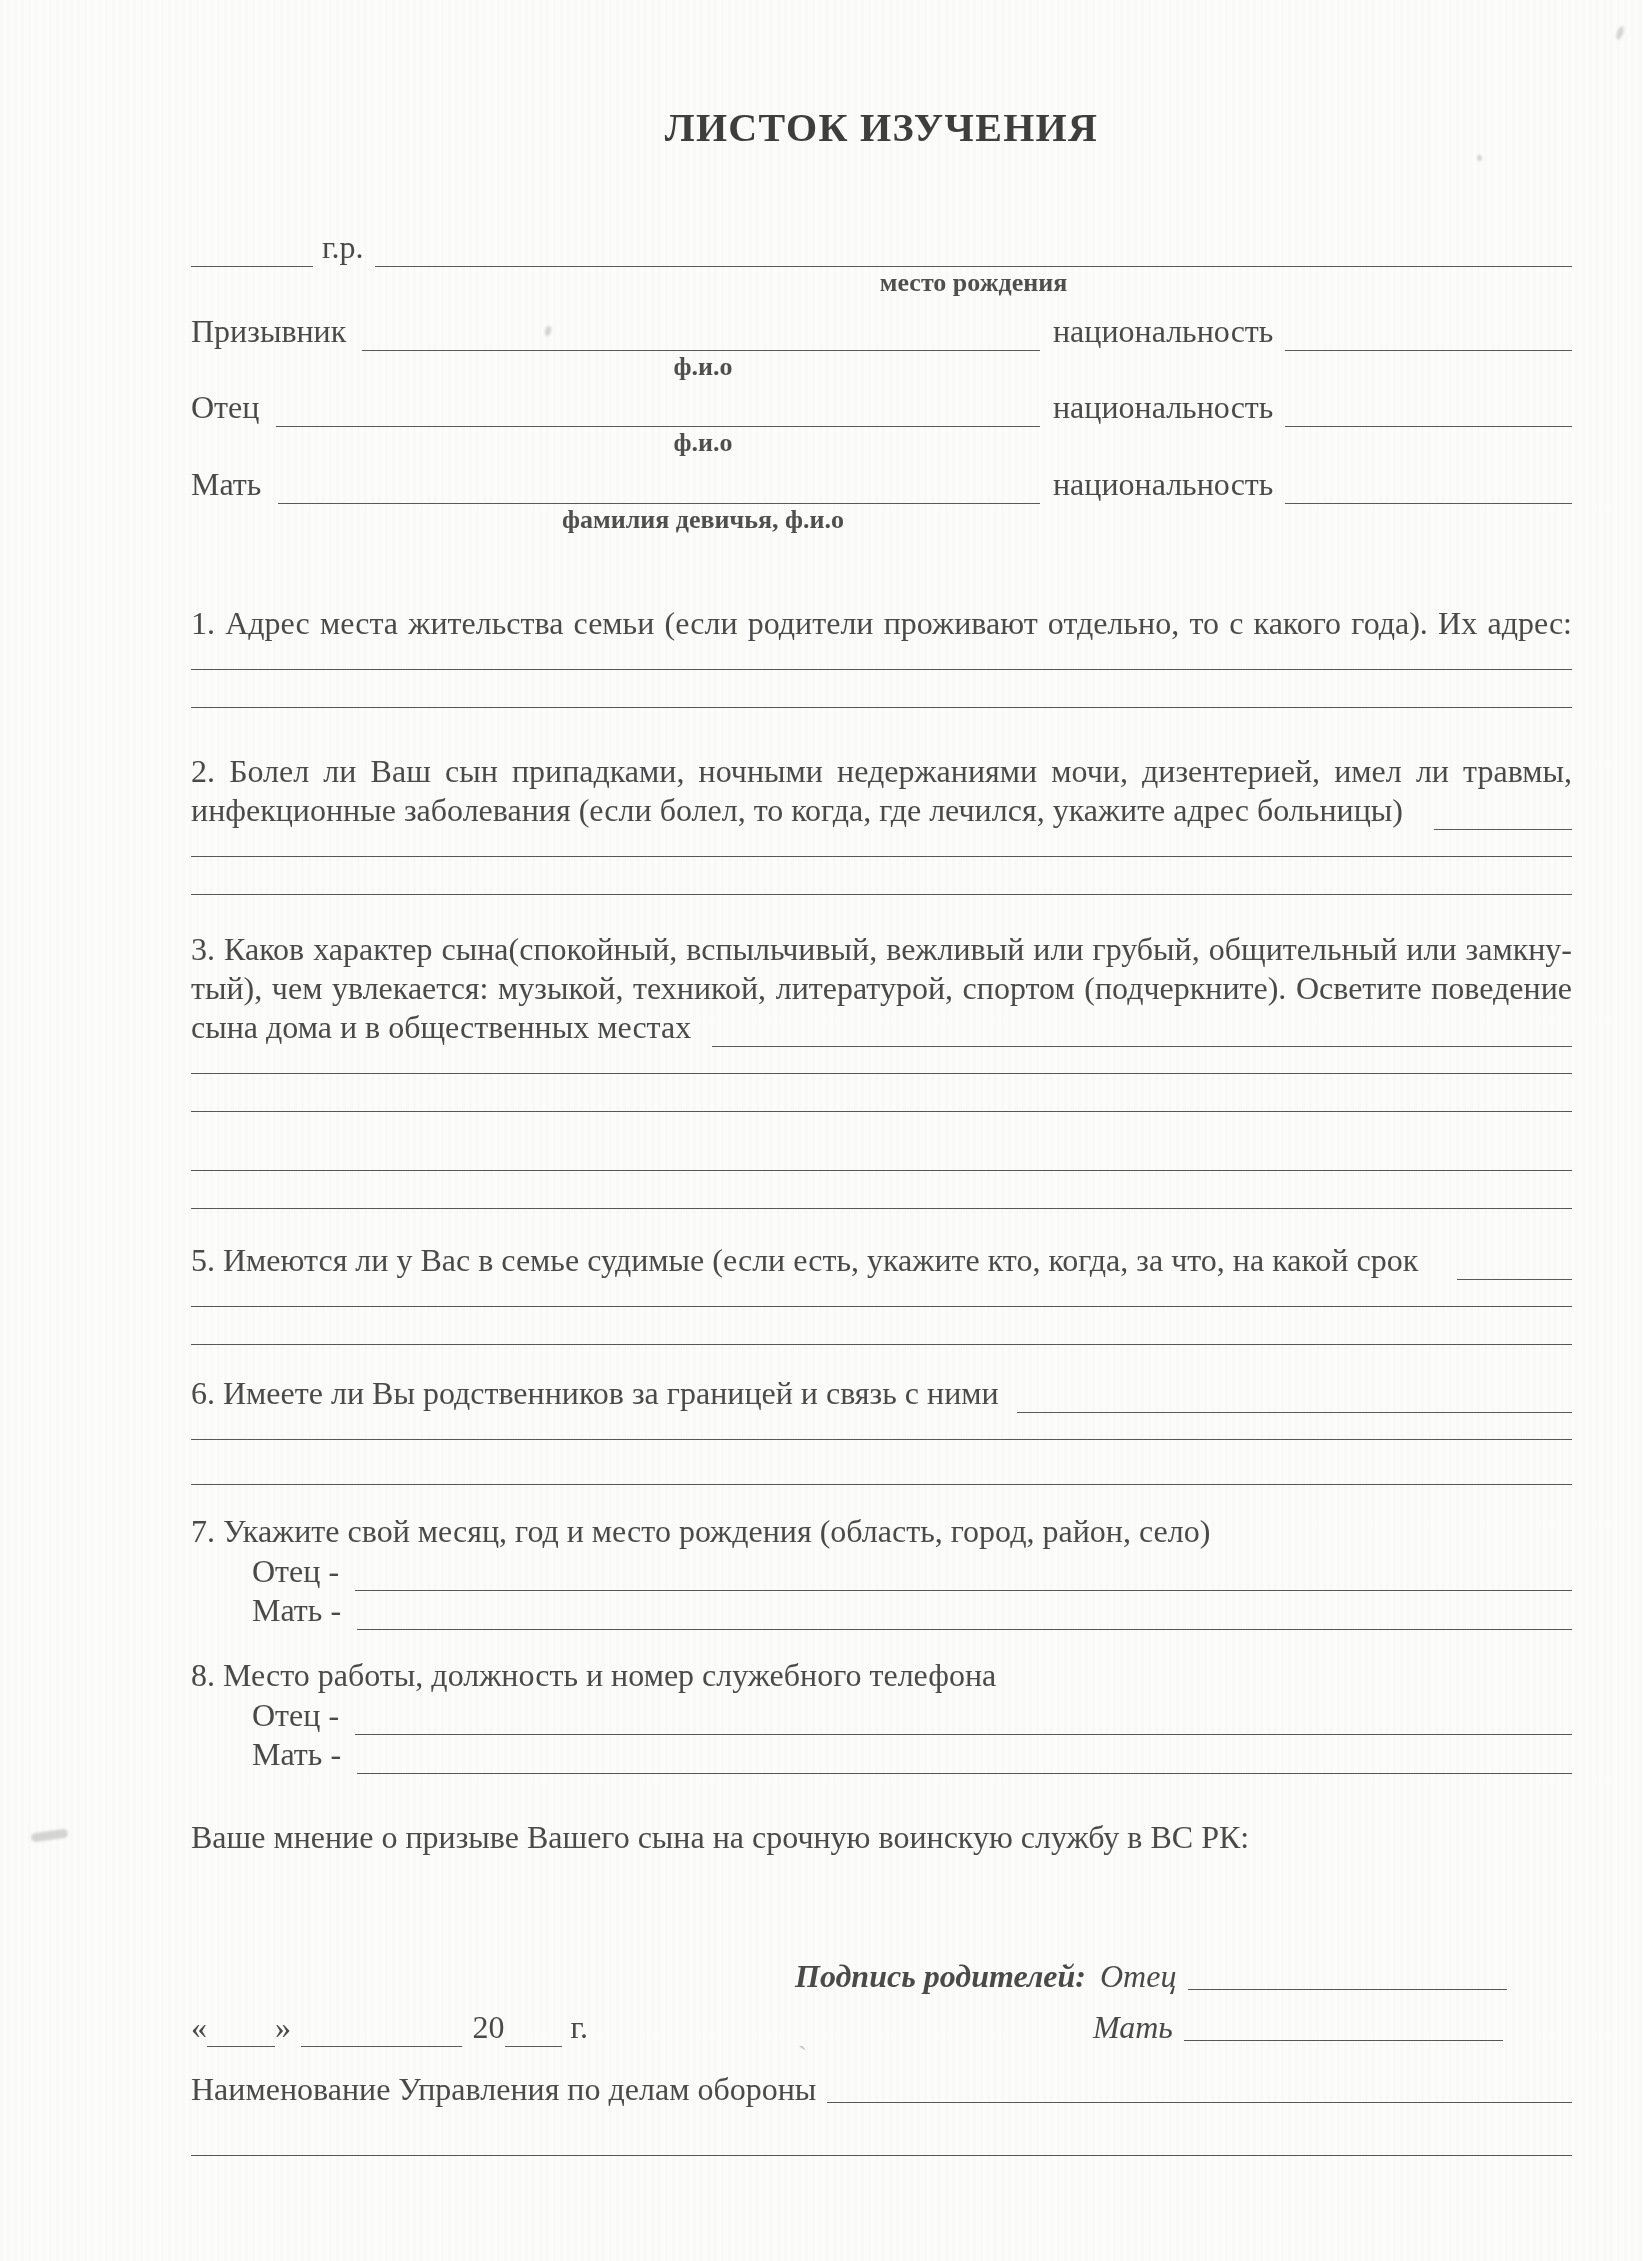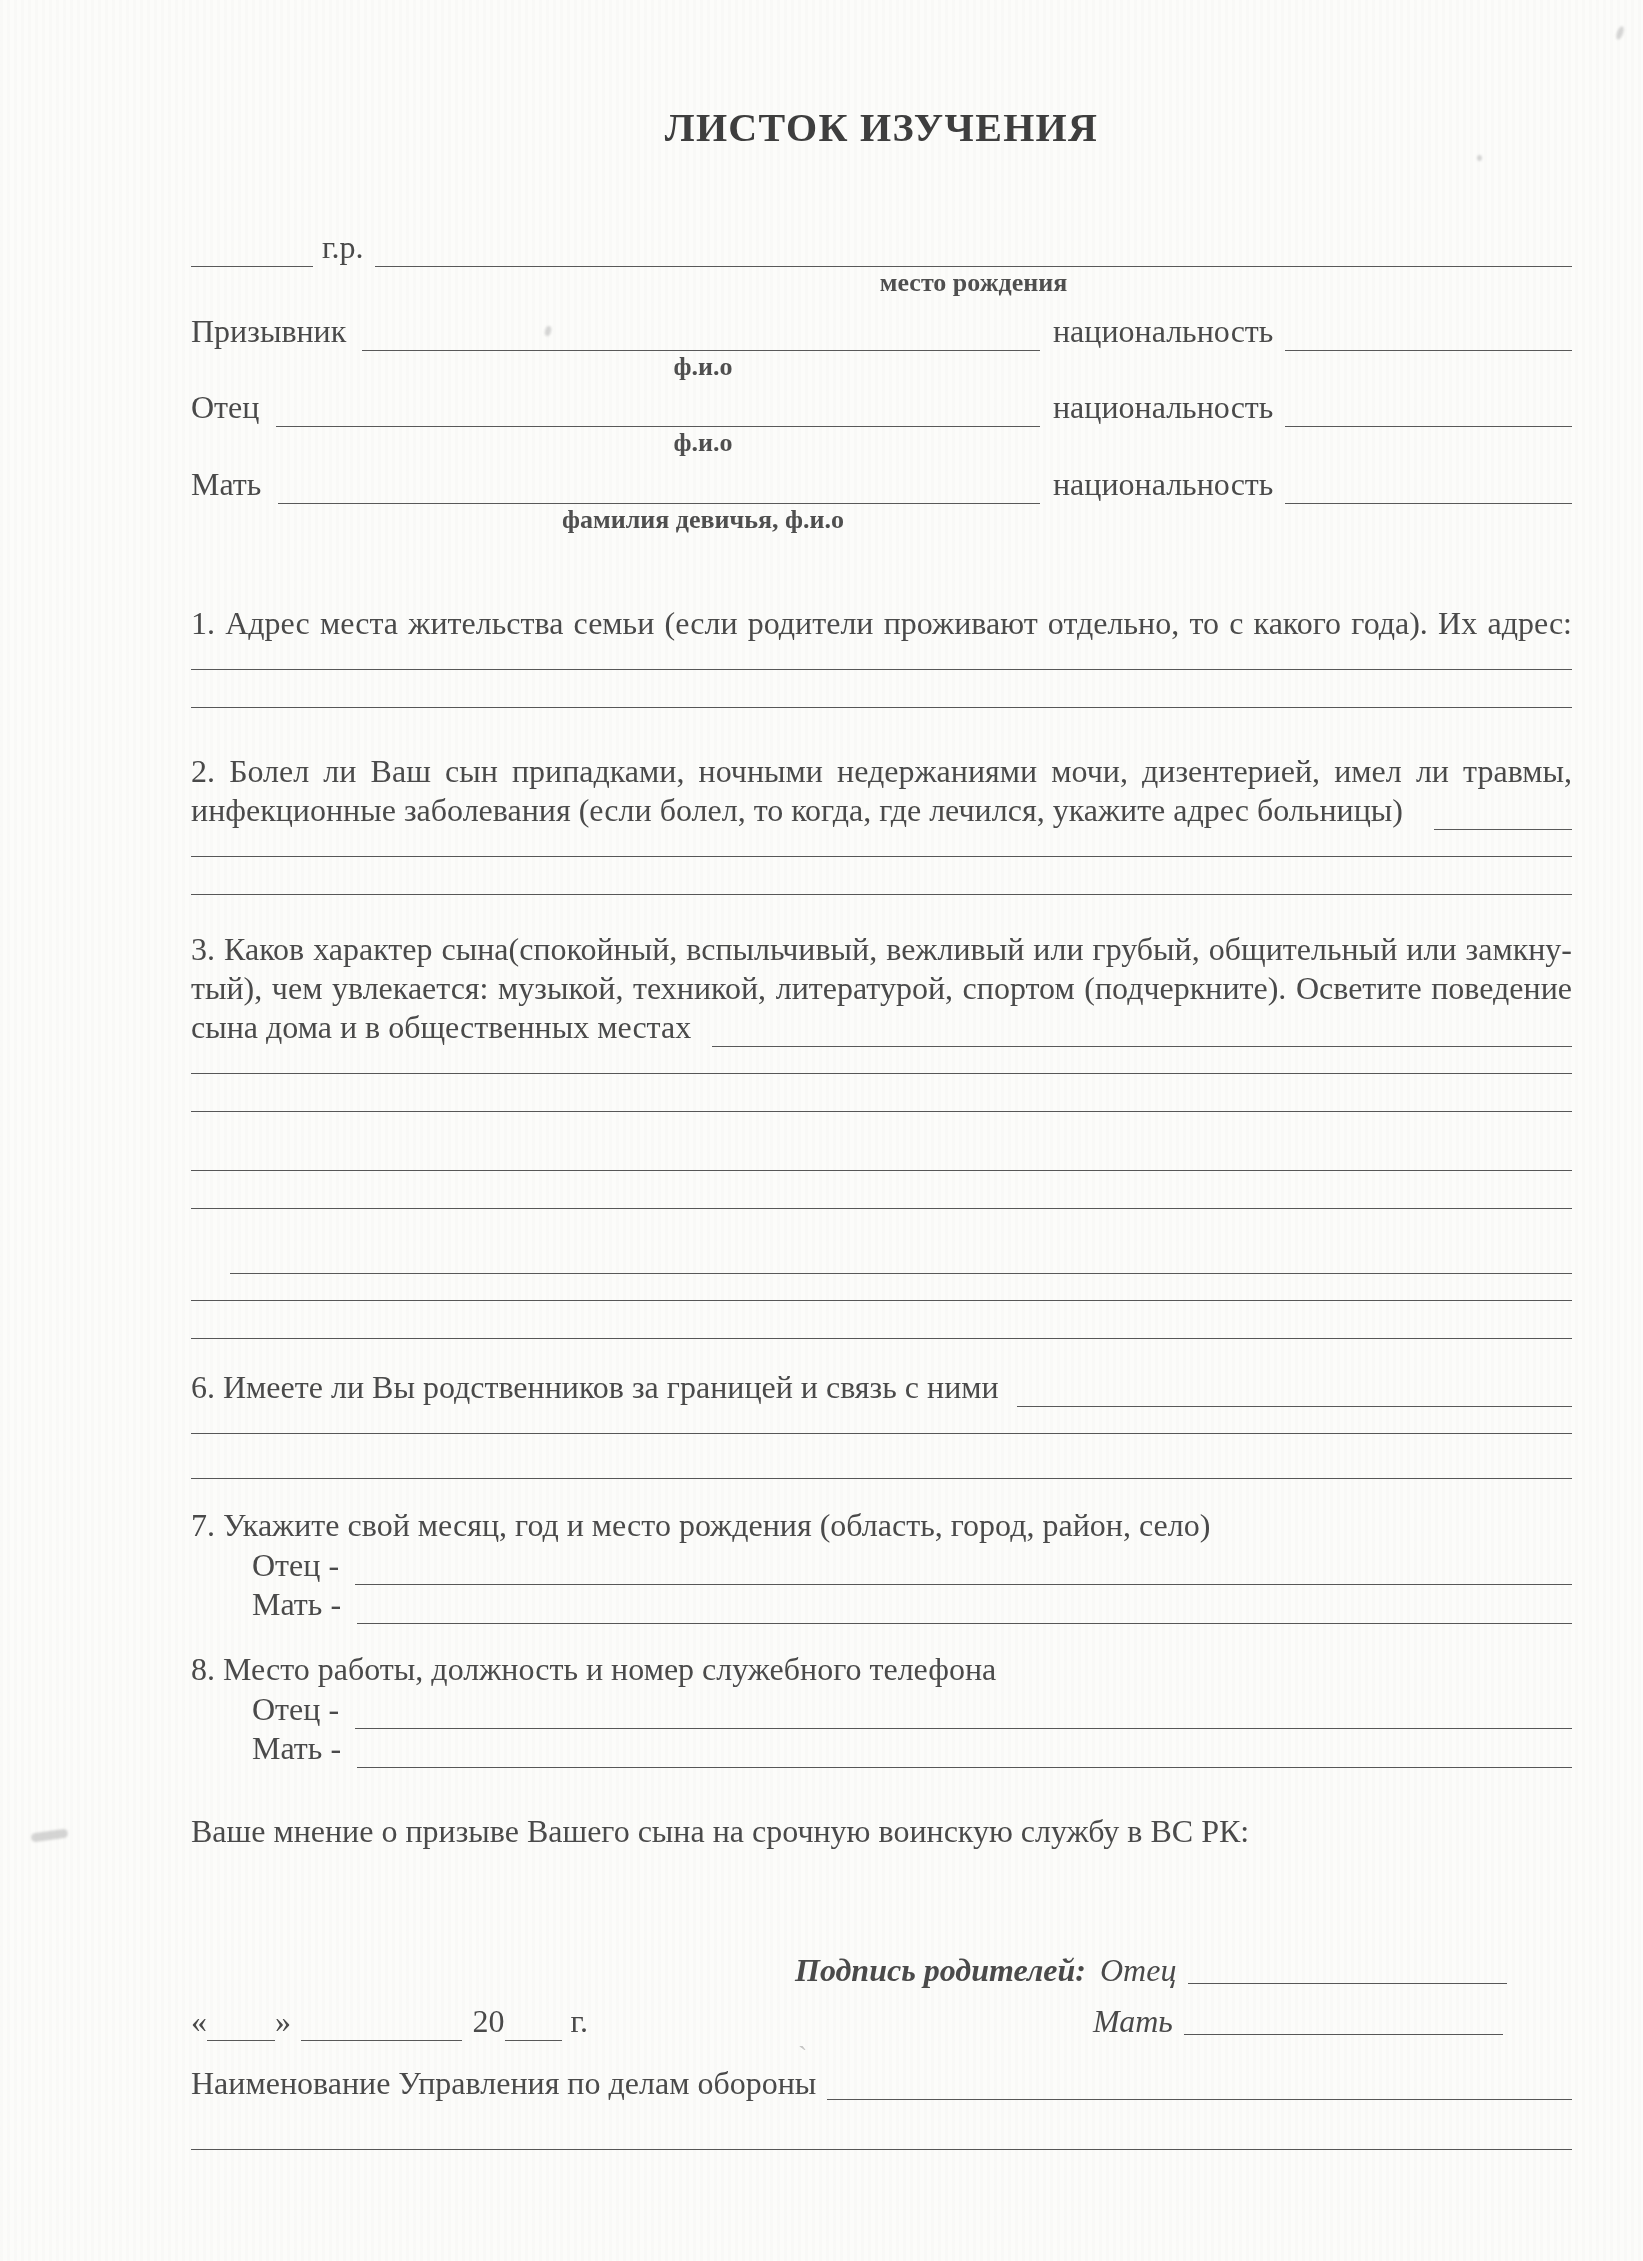--- a/index.html
+++ b/index.html
@@ -47,21 +47,21 @@
   .sub .fl { flex:1 1 auto; margin-left:15.5px; border-bottom:1.3px solid #575757; height:32px; }
   .footer-row { display:flex; align-items:flex-end; margin-top:100px; }
   .dateg { display:flex; align-items:flex-end; }
   .w105 { width:68px; } .w250 { width:161px; margin-left:10.3px; } .w88 { width:57px; }
   .ml14 { margin-left:9px; } .ml16 { margin-left:10.3px; }
   .sigblock { margin-left:auto; width:777px; }
   .sigrow { display:flex; align-items:flex-start;font-style:italic; }
   .sigrow2 { margin-top:11.6px; padding-left:298px; }
   .bold { font-weight:bold; }
   .sig-line { width:319px; margin-left:11.6px; border-bottom:1.3px solid #575757; height:32px; }
-  .dept { display:flex; align-items:center; margin-top:22.6px; }
+  .dept { display:flex; align-items:flex-start; margin-top:22.6px; }
   .dept .fl { flex:1 1 auto; margin-left:10.3px; border-bottom:1.3px solid #575757; height:32px; }
   .bottom-line { margin-top:45px; border-bottom:1.9px solid #565656; height:1.3px; }
   .artifact { position:absolute; color:#9a9a9a; opacity:.55; }
   .blob { background:#b5b5b5; border-radius:50%; filter:blur(1.3px); }
 </style>
 </head>
 <body>
 
 <div class="page">
   <div class="content">
@@ -128,20 +128,21 @@
       <div class="ans ans-next"></div>
     </div>
 
     <div class="q" style="margin-top:32px">
       <div class="ans ans-first"></div>
       <div class="ans ans-next"></div>
     </div>
 
     <div class="q" style="margin-top:32px">
       <div class="tl">
+        <span class="txt">5. Имеются ли у Вас в семье судимые (если есть, укажите кто, когда, за что, на какой срок</span>
         <span class="fline grow" style="margin-left:39px"></span>
       </div>
       <div class="ans ans-first"></div>
       <div class="ans ans-next"></div>
     </div>
 
     <div class="q" style="margin-top:29px">
       <div class="tl">
         <span class="txt">6. Имеете ли Вы родственников за границей и связь с ними</span>
         <span class="fline grow" style="margin-left:18px"></span>

